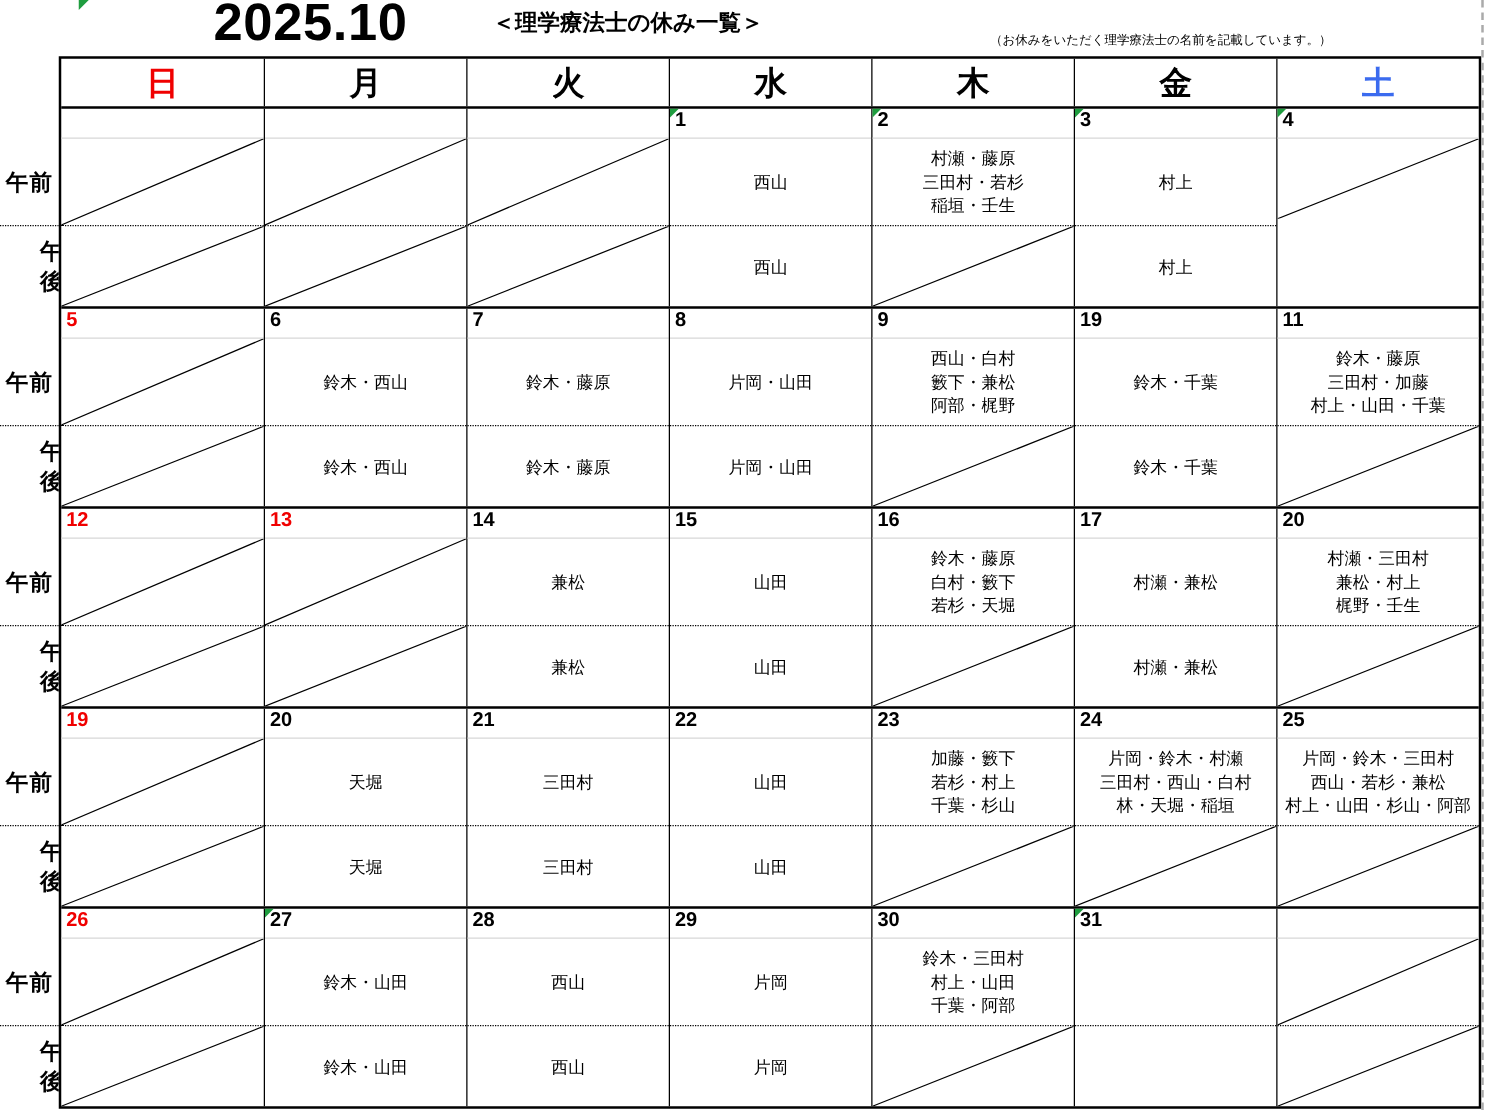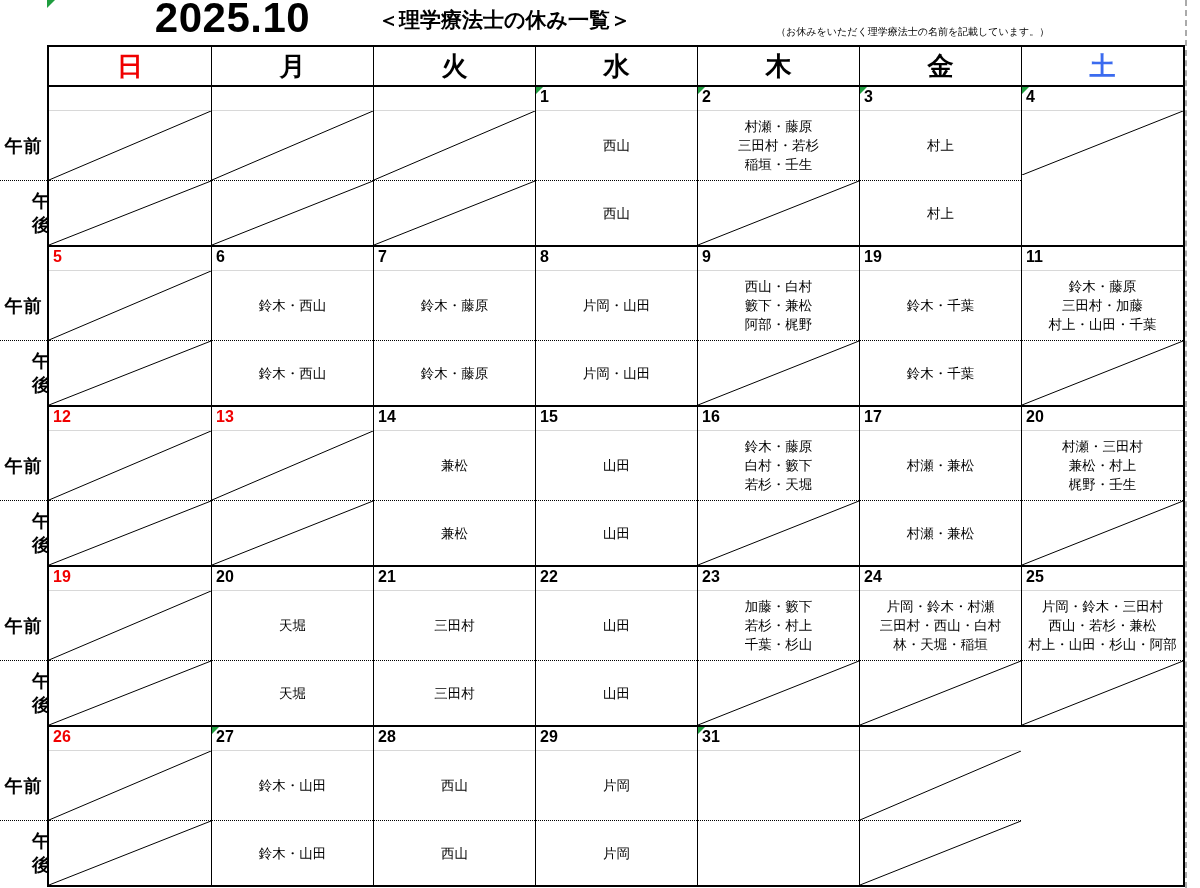--- a/index.html
+++ b/index.html
@@ -6,26 +6,26 @@
   html,body { width: 1200px; height: 888px; }
   body {
     position: relative;
     background: #ffffff;
     font-family: "Liberation Sans", "DejaVu Sans", sans-serif;
     overflow: hidden;
     color: #000;
   }
 
   
-  .titlebar { position: absolute; left: 0; top: 0; width: 1108px; height: 45px; }
+  .titlebar { position: absolute; left: 16px; top: 0; width: 1108px; height: 45px; }
   .month {
     position: absolute; left: 120px; top: -6px; width: 225px;
     text-align: center; font-size: 42px; font-weight: 800; letter-spacing: 0.5px;
   }
-  .heading { position: absolute; left: 378px; top: 6px; font-size: 21px; font-weight: 700; white-space: nowrap; }
+  .heading { position: absolute; left: 378px; top: 6px; font-size: 18px; font-weight: 700; white-space: nowrap; }
   .note { position: absolute; left: 776px; top: 25px; font-size: 10px; white-space: nowrap; }
   .title-mark { position: absolute; left: 47px; top: 0; width: 0; height: 0;
     border-top: 8px solid var(--green); border-right: 8px solid transparent; }
 
   
   .labels { position: absolute; left: 0; top: 45px; width: 47px; padding-top: 40px; }
   .lab-week { height: 160px; }
   .lab-date { height: 26px; }
   .lab-am, .lab-pm {
     display: flex; align-items: center; justify-content: center;
@@ -476,20 +476,33 @@
         <div class="day">
           <div class="drow"><span>29</span></div>
           <div class="slot am">
             <div class="line">片岡</div>
           </div>
           <div class="slot pm">
             <div class="line">片岡</div>
           </div>
         </div>
         <div class="day">
+          <div class="drow"><span>30</span></div>
+          <div class="slot am">
+            <div class="line">鈴木・三田村</div>
+            <div class="line">村上・山田</div>
+            <div class="line">千葉・阿部</div>
+          </div>
+          <div class="slot pm">
+            <svg class="diagline" viewBox="0 0 100 100" preserveAspectRatio="none">
+              <line x1="0" y1="100" x2="100" y2="0" stroke="#000" stroke-width="1" vector-effect="non-scaling-stroke"></line>
+            </svg>
+          </div>
+        </div>
+        <div class="day">
           <div class="drow"><div class="mark"></div><span>31</span></div>
           <div class="slot am"></div>
           <div class="slot pm"></div>
         </div>
         <div class="day">
           <div class="drow"></div>
           <div class="slot am">
             <svg class="diagline" viewBox="0 0 100 100" preserveAspectRatio="none">
               <line x1="0" y1="100" x2="100" y2="0" stroke="#000" stroke-width="1" vector-effect="non-scaling-stroke"></line>
             </svg>

